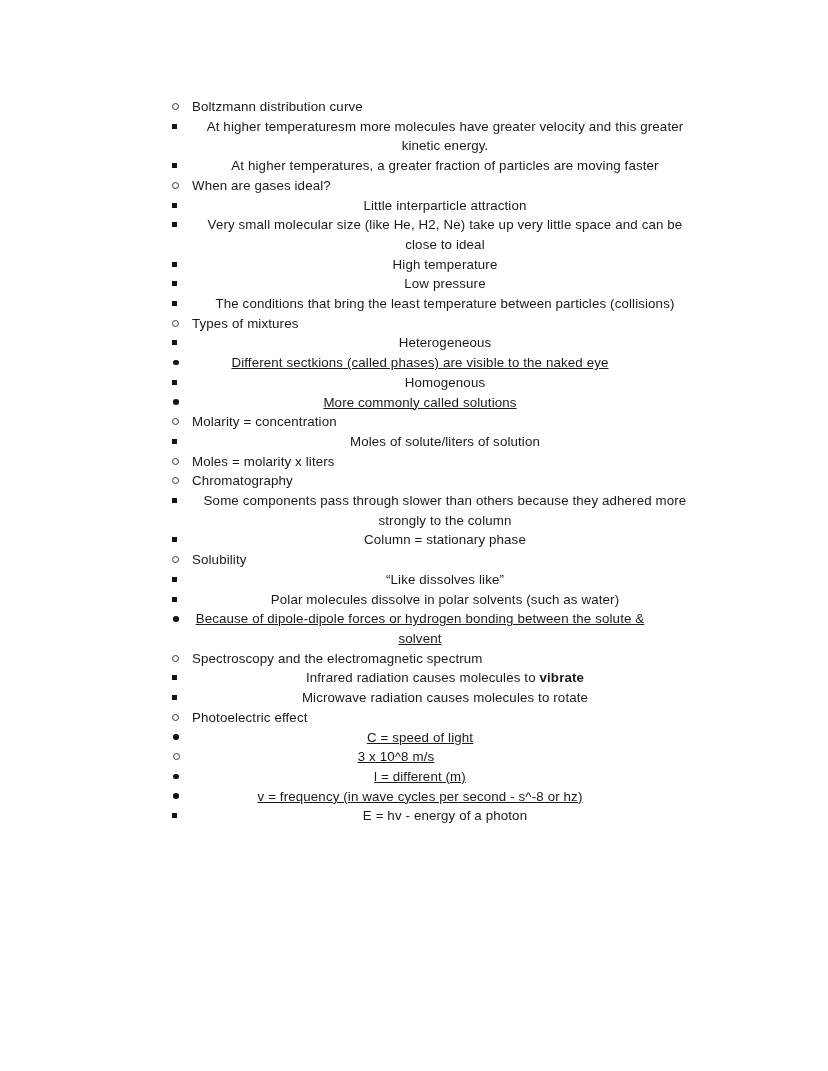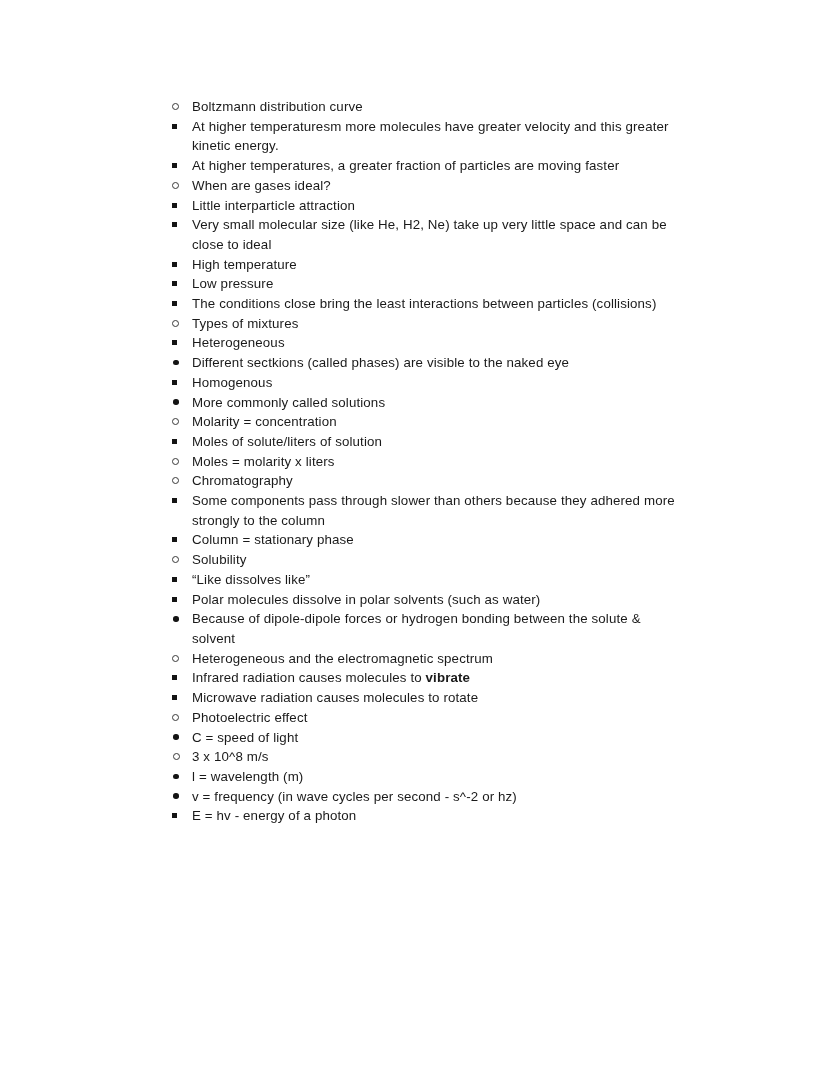--- a/index.html
+++ b/index.html
@@ -107,22 +107,22 @@
     margin-bottom: 2px;
   }
 
   .text {
     display: block;
     padding-left: 20px;
   }
 
   
   .lvl1 { margin-left: 0px;  width: 576px; }
-  .lvl2 { margin-left: 50px; width: 526px; }
-  .lvl3 { margin-left: 50px; width: 476px; }
+  .lvl2 { margin-left: 50px; width: 526px; text-align: center; }
+  .lvl3 { margin-left: 50px; width: 476px; text-decoration: underline; }
   .lvl4 { margin-left: 48px; width: 428px; }
 
   .lvl1 > .row .marker { left: 0px; }
   .lvl2 > .row .marker { left: 0px; }
   .lvl3 > .row .marker { left: 1px; }
   .lvl4 > .row .marker { left: 1px; }
 
   b.strong { font-weight: bold; }
 </style>
 </head>
@@ -177,21 +177,21 @@
             </li>
             <li class="node lvl2">
               <div class="row">
                 <span class="marker square"></span>
                 <span class="text">Low pressure</span>
               </div>
             </li>
             <li class="node lvl2">
               <div class="row">
                 <span class="marker square"></span>
-                <span class="text">The conditions close bring the least interactions between particles (collisions)</span>
+                <span class="text">The conditions that bring the least temperature between particles (collisions)</span>
               </div>
             </li>
           </ul>
         </li>
         <li class="node lvl1">
           <div class="row">
             <span class="marker circle"></span>
             <span class="text">Types of mixtures</span>
           </div>
           <ul>
@@ -289,21 +289,21 @@
                     <span class="text">Because of dipole-dipole forces or hydrogen bonding between the solute &amp; solvent</span>
                   </div>
                 </li>
               </ul>
             </li>
           </ul>
         </li>
         <li class="node lvl1">
           <div class="row">
             <span class="marker circle"></span>
-            <span class="text">Heterogeneous and the electromagnetic spectrum</span>
+            <span class="text">Spectroscopy and the electromagnetic spectrum</span>
           </div>
           <ul>
             <li class="node lvl2">
               <div class="row">
                 <span class="marker square"></span>
                 <span class="text">Infrared radiation causes molecules to <b class="strong" style="display: inline;">vibrate</b></span>
               </div>
             </li>
             <li class="node lvl2">
               <div class="row">
@@ -331,27 +331,27 @@
                       <div class="row">
                         <span class="marker circle"></span>
                         <span class="text">3 x 10^8 m/s</span>
                       </div>
                     </li>
                   </ul>
                 </li>
                 <li class="node lvl3">
                   <div class="row">
                     <span class="marker disc"></span>
-                    <span class="text">l = wavelength (m)</span>
-                  </div>
-                </li>
-                <li class="node lvl3">
-                  <div class="row">
-                    <span class="marker disc"></span>
-                    <span class="text">v = frequency (in wave cycles per second - s^-2 or hz)</span>
+                    <span class="text">l = different (m)</span>
+                  </div>
+                </li>
+                <li class="node lvl3">
+                  <div class="row">
+                    <span class="marker disc"></span>
+                    <span class="text">v = frequency (in wave cycles per second - s^-8 or hz)</span>
                   </div>
                 </li>
               </ul>
             </li>
             <li class="node lvl2">
               <div class="row">
                 <span class="marker square"></span>
                 <span class="text">E = hv - energy of a photon</span>
               </div>
             </li>

